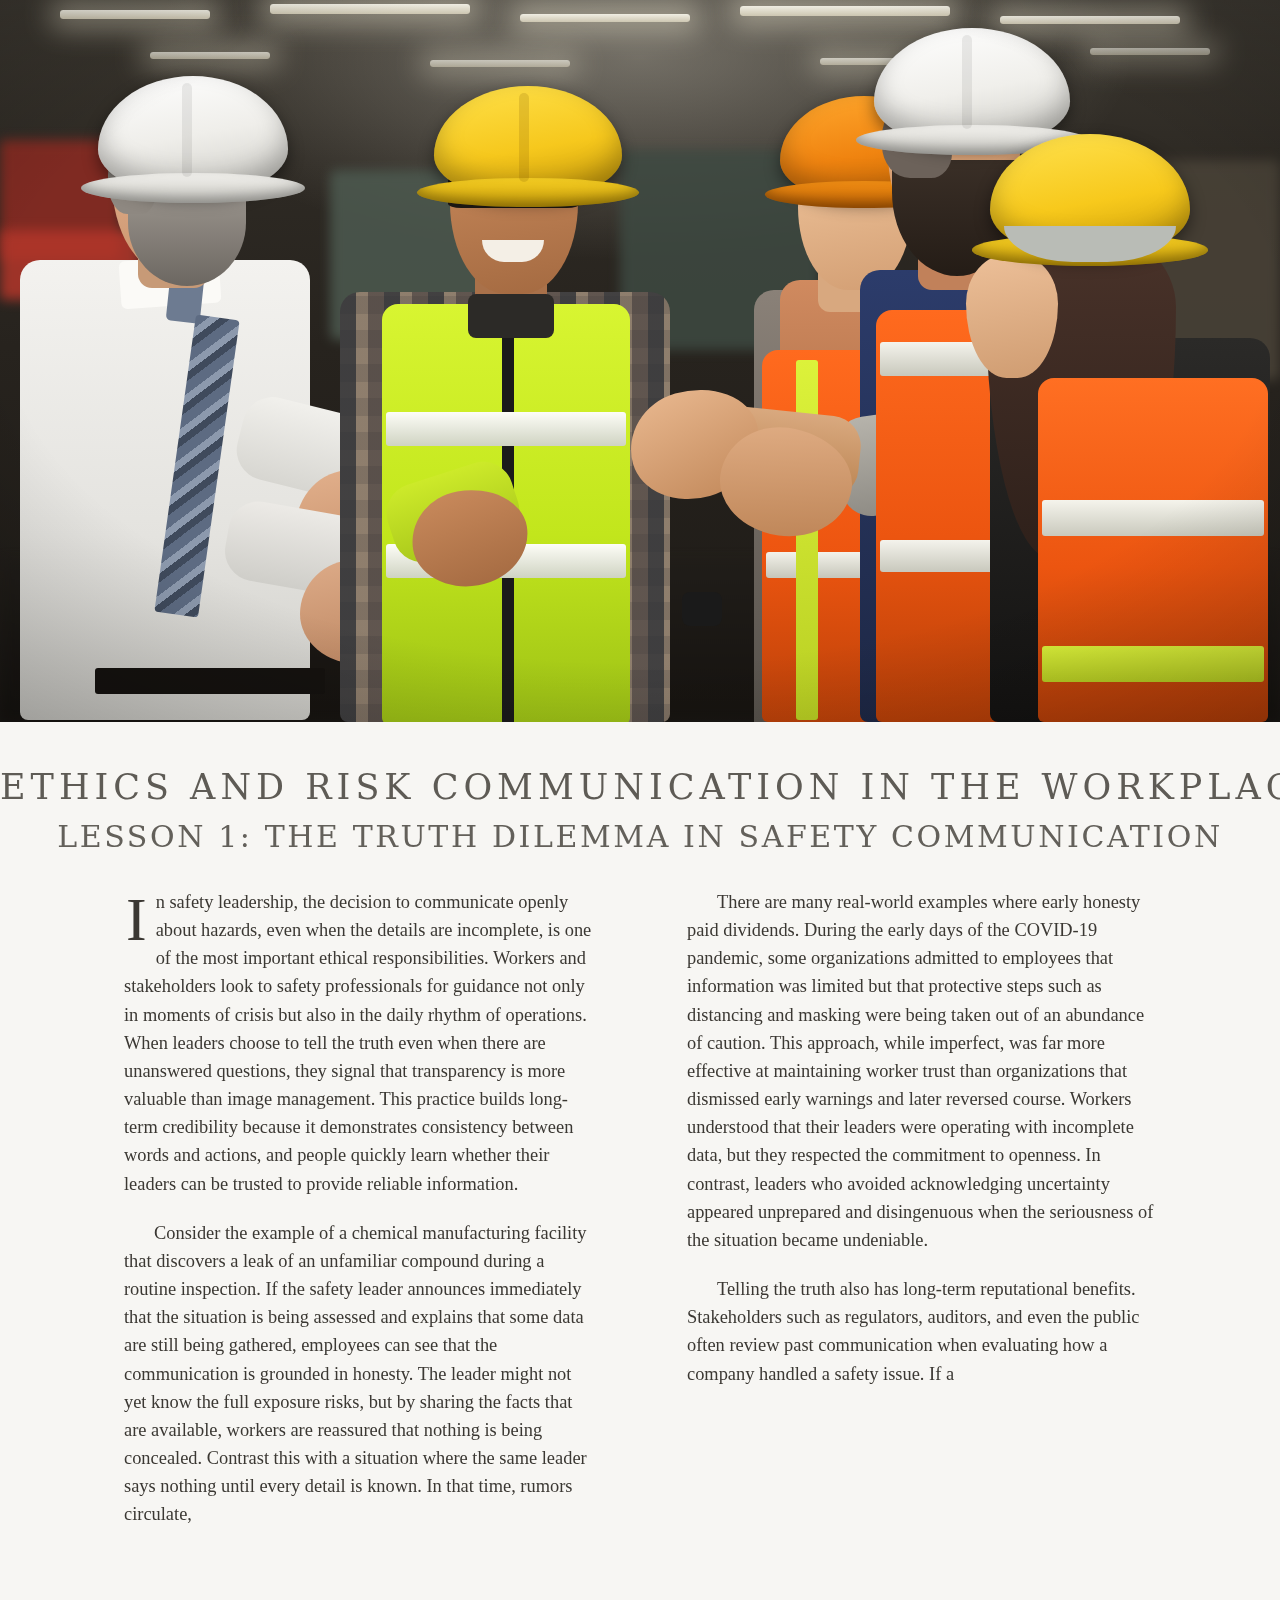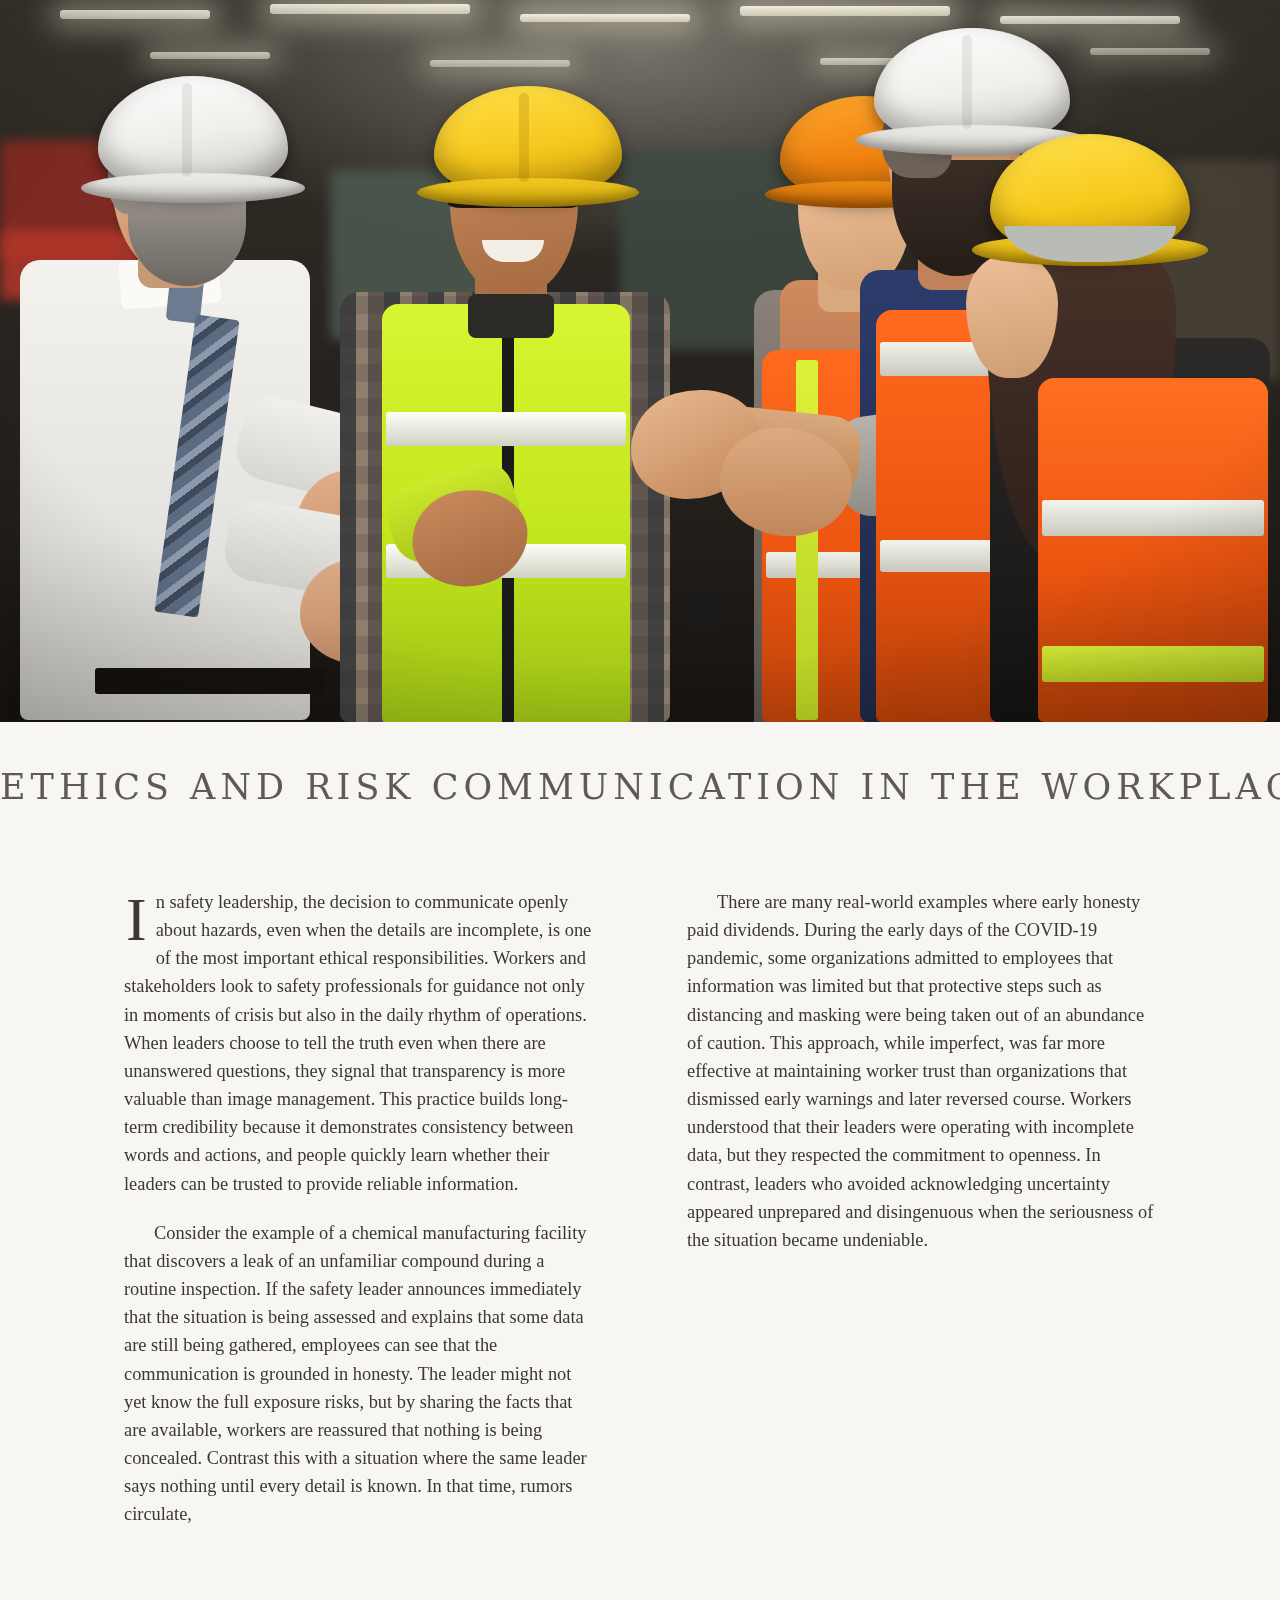--- a/index.html
+++ b/index.html
@@ -294,31 +294,33 @@
       <div class="stripe" style="left:82px; top:392px; width:222px; height:36px; background:linear-gradient(180deg,#f5f4ec,#c9c9bd);"></div>
       <div class="stripe" style="left:82px; top:538px; width:222px; height:36px; background:linear-gradient(180deg,#dcf23a,#b9cf23);"></div>
     </div>
 
     <div style="position:absolute; inset:0; pointer-events:none;
                 background: radial-gradient(ellipse 90% 85% at 50% 45%, rgba(0,0,0,0) 55%, rgba(0,0,0,0.35) 100%);"></div>
   </div>
 
   <div class="titles">
     <h1 class="title-main">ETHICS AND RISK COMMUNICATION IN THE WORKPLACE</h1>
+    <h2 class="title-sub">LESSON 1: THE TRUTH DILEMMA IN SAFETY COMMUNICATION</h2>
   </div>
 
   <div class="columns">
 
     <div class="col">
       <p class="dropcap-para">
         <span class="dropcap">I</span>
         <span>n safety leadership, the decision to communicate openly about hazards, even when the details are incomplete, is one of the most important ethical responsibilities. Workers and stakeholders look to safety professionals for guidance not only in moments of crisis but also in the daily rhythm of operations. When leaders choose to tell the truth even when there are unanswered questions, they signal that transparency is more valuable than image management. This practice builds long-term credibility because it demonstrates consistency between words and actions, and people quickly learn whether their leaders can be trusted to provide reliable information.</span>
       </p>
       <p class="indent">Consider the example of a chemical manufacturing facility that discovers a leak of an unfamiliar compound during a routine inspection. If the safety leader announces immediately that the situation is being assessed and explains that some data are still being gathered, employees can see that the communication is grounded in honesty. The leader might not yet know the full exposure risks, but by sharing the facts that are available, workers are reassured that nothing is being concealed. Contrast this with a situation where the same leader says nothing until every detail is known. In that time, rumors circulate,</p>
     </div>
 
     <div class="col">
       <p class="indent">There are many real-world examples where early honesty paid dividends. During the early days of the COVID-19 pandemic, some organizations admitted to employees that information was limited but that protective steps such as distancing and masking were being taken out of an abundance of caution. This approach, while imperfect, was far more effective at maintaining worker trust than organizations that dismissed early warnings and later reversed course. Workers understood that their leaders were operating with incomplete data, but they respected the commitment to openness. In contrast, leaders who avoided acknowledging uncertainty appeared unprepared and disingenuous when the seriousness of the situation became undeniable.</p>
+      <p class="indent">Telling the truth also has long-term reputational benefits. Stakeholders such as regulators, auditors, and even the public often review past communication when evaluating how a company handled a safety issue. If a</p>
     </div>
 
   </div>
 
 </div>
 
 </body></html>

